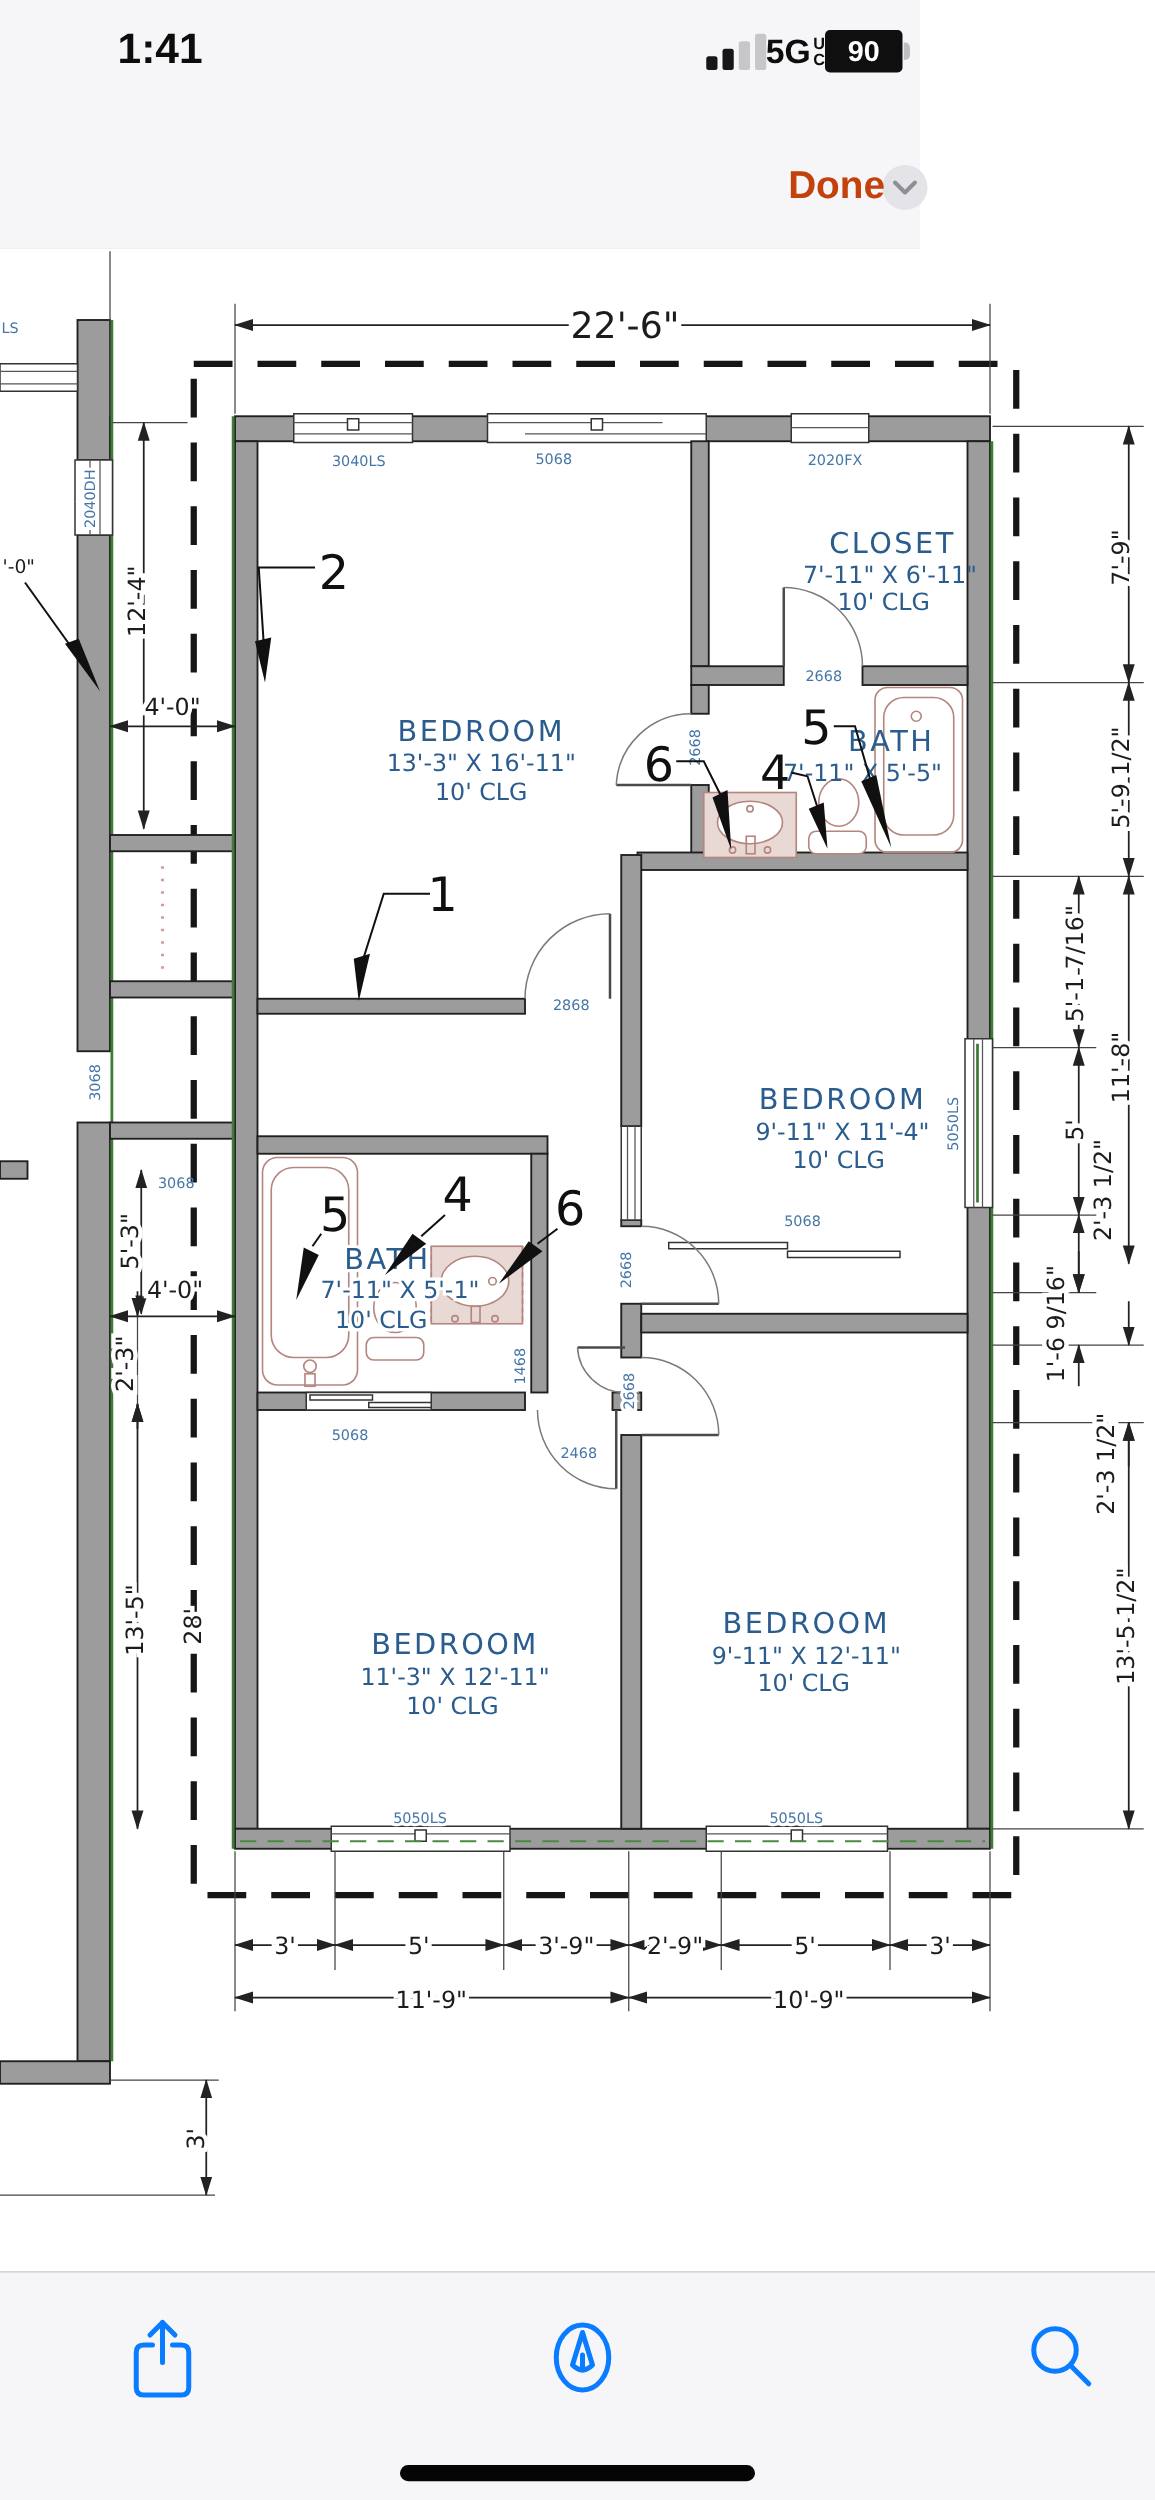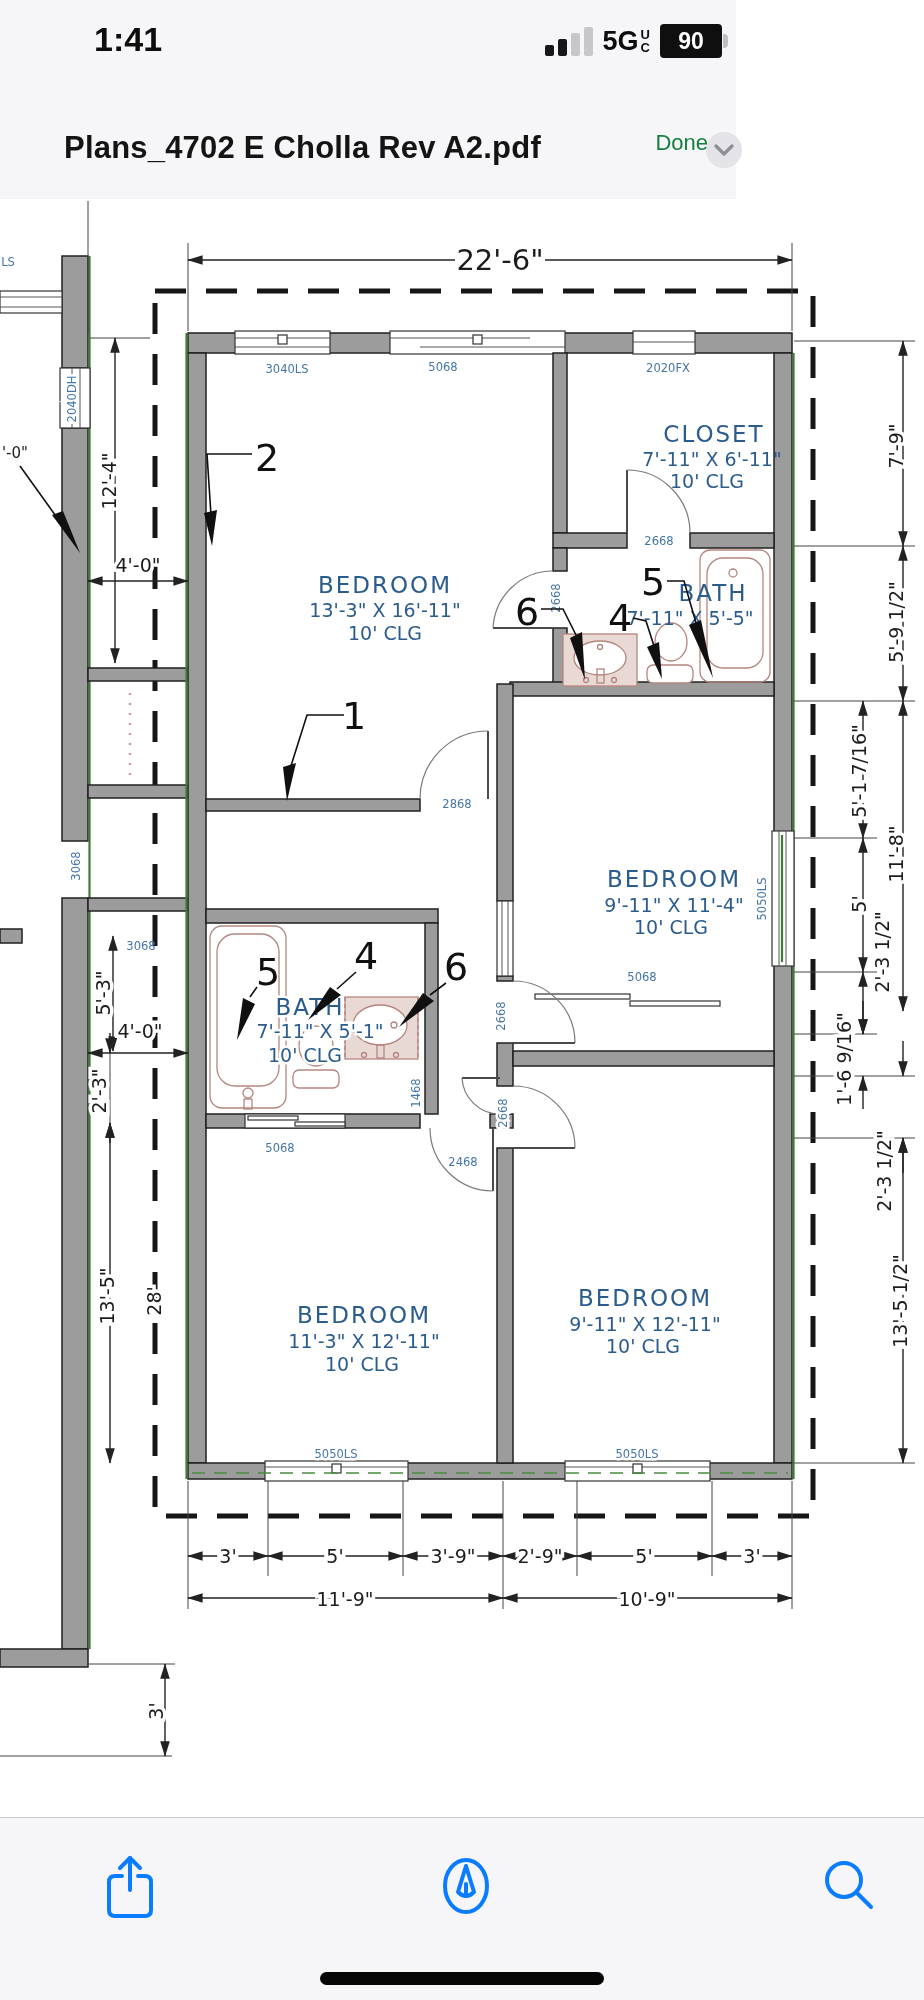--- a/index.html
+++ b/index.html
@@ -2,34 +2,34 @@
 <html><head>
 <meta charset="utf-8">
 <style>
   html,body{margin:0;padding:0;background:#fff;}
   .phone{position:relative;width:924px;height:2000px;background:#fff;overflow:hidden;
          font-family:"Liberation Sans","DejaVu Sans",sans-serif;}
   
   .chrome-top{position:absolute;left:0;top:0;width:736px;height:199px;background:#f6f6f8;
               border-bottom:1.5px solid #c9c9cd;}
   .time{position:absolute;left:94px;top:20px;font-size:34px;font-weight:600;color:#0d0d0d;}
-  .sb-right{position:absolute;right:14px;top:24px;display:flex;align-items:center;gap:10px;}
+  .sb-right{position:absolute;right:14px;top:24px;display:flex;align-items:center;}
   .bars{display:flex;align-items:flex-end;gap:4px;height:30px;}
   .bars i{display:block;width:9px;border-radius:2px;background:#c7c7c9;}
   .bars i.on{background:#17171a;}
   .net{display:flex;align-items:flex-start;}
   .net .g5{font-size:27px;font-weight:600;color:#0d0d0d;line-height:30px;}
   .net .uc{display:flex;flex-direction:column;font-size:13px;font-weight:700;color:#0d0d0d;line-height:13px;margin-left:2px;margin-top:2px;}
   .batt{position:relative;width:62px;height:34px;background:#0f0f10;border-radius:4px;
         color:#fff;font-size:23px;font-weight:700;display:flex;align-items:center;justify-content:center;}
   .batt .nub{position:absolute;right:-6px;top:10px;width:5px;height:14px;background:#bfbfc3;border-radius:0 4px 4px 0;}
   .titlebar-title{position:absolute;left:64px;top:130px;font-size:31px;font-weight:700;color:#141414;letter-spacing:.2px;}
   .chev-btn{position:absolute;left:706px;top:132px;width:36px;height:36px;border-radius:18px;background:#e3e3e8;
             display:flex;align-items:center;justify-content:center;}
-  .done{position:absolute;right:28px;top:130px;font-size:22px;font-weight:400;color:#15803d;}
+  .done{position:absolute;right:28px;top:130px;font-size:31px;font-weight:700;color:#c2410c;}
   
   .page{position:absolute;left:0;top:199px;width:924px;height:1618px;background:#fff;}
   
   .chrome-bottom{position:absolute;left:0;top:1817px;width:924px;height:183px;background:#f6f6f8;
                  border-top:1.5px solid #c9c9cd;}
   .tool{position:absolute;top:34px;width:64px;height:70px;}
   .homebar{position:absolute;left:50%;top:154px;transform:translateX(-50%);width:284px;height:13px;background:#050505;border-radius:7px;}
   
   .wall{fill:#9c9c9c;stroke:#202020;stroke-width:1.5;}
   .win{fill:#ffffff;stroke:#333;stroke-width:1.2;}
@@ -76,21 +76,20 @@
         <span class="uc">
           <span>U</span>
           <span>C</span>
         </span>
       </div>
       <div class="batt">
         <span>90</span>
         <span class="nub"></span>
       </div>
     </div>
-    <div class="titlebar-title">Plans_4702 E Cholla Rev A2.pdf</div>
     <div class="chev-btn">
       <svg width="20" height="14" viewBox="0 0 20 14">
         <path d="M2,3 L10,11 L18,3" stroke="#8e8e93" stroke-width="3.2" fill="none" stroke-linecap="round" stroke-linejoin="round"></path>
       </svg>
     </div>
     <div class="done">Done</div>
   </div>
 
   <div class="page">
   <svg width="924" height="1618" viewBox="0 198 924 1618">

